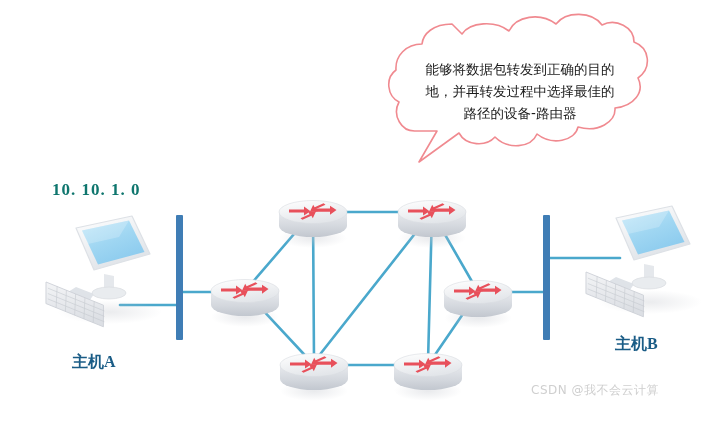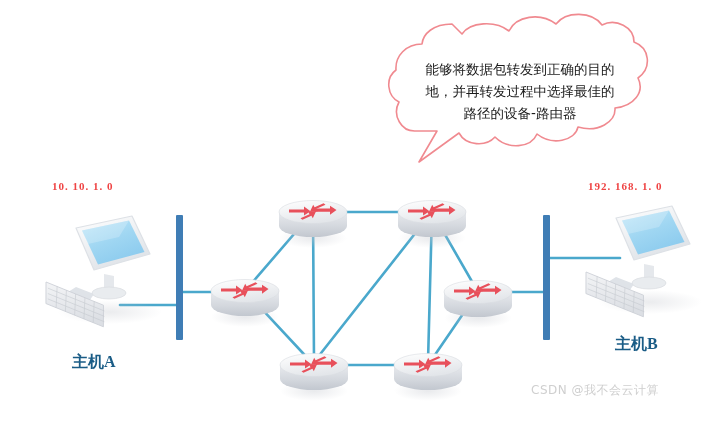--- a/index.html
+++ b/index.html
@@ -24,23 +24,23 @@
     height: 440px;
   }
   .label {
     position: absolute;
     font-family: "Liberation Serif", serif;
     color: #1f5f8b;
     white-space: nowrap;
     letter-spacing: 1px;
   }
   .ip-label {
-    font-size: 11px;
+    font-size: 17px;
     font-weight: 700;
-    color: #ef4444;
+    color: #0f766e;
     text-align: center;
   }
   .host-label {
     font-size: 16px;
     font-weight: 700;
     color: #1a5c86;
     letter-spacing: 0px;
   }
   #ip-left  { left: 52px;  top: 180px; }
   #ip-right { left: 588px; top: 180px; }
@@ -209,20 +209,19 @@
                C 495 20 470 22 462 34
                Z" fill="#ffffff" stroke="#f08a90" stroke-width="1.6" stroke-linejoin="round"></path>
     </g>
   </svg>
 
   <div class="bubble-text">能够将数据包转发到正确的目的
 地，并再转发过程中选择最佳的
 路径的设备-路由器</div>
 
   <div class="label ip-label" id="ip-left">10. 10. 1. 0</div>
-  <div class="label ip-label" id="ip-right">192. 168. 1. 0</div>
 
   <div class="label host-label" id="host-left">主机A</div>
   <div class="label host-label" id="host-right">主机B</div>
 
   <div id="watermark">CSDN @我不会云计算</div>
 
 </div>
 
 </body></html>

